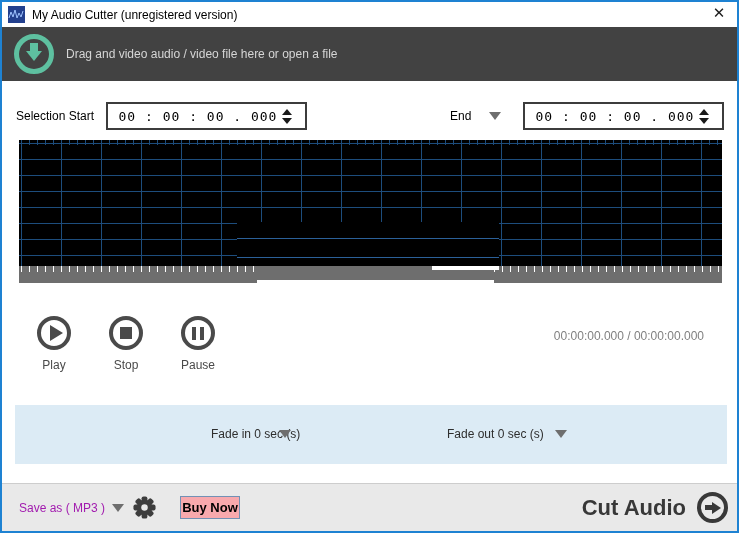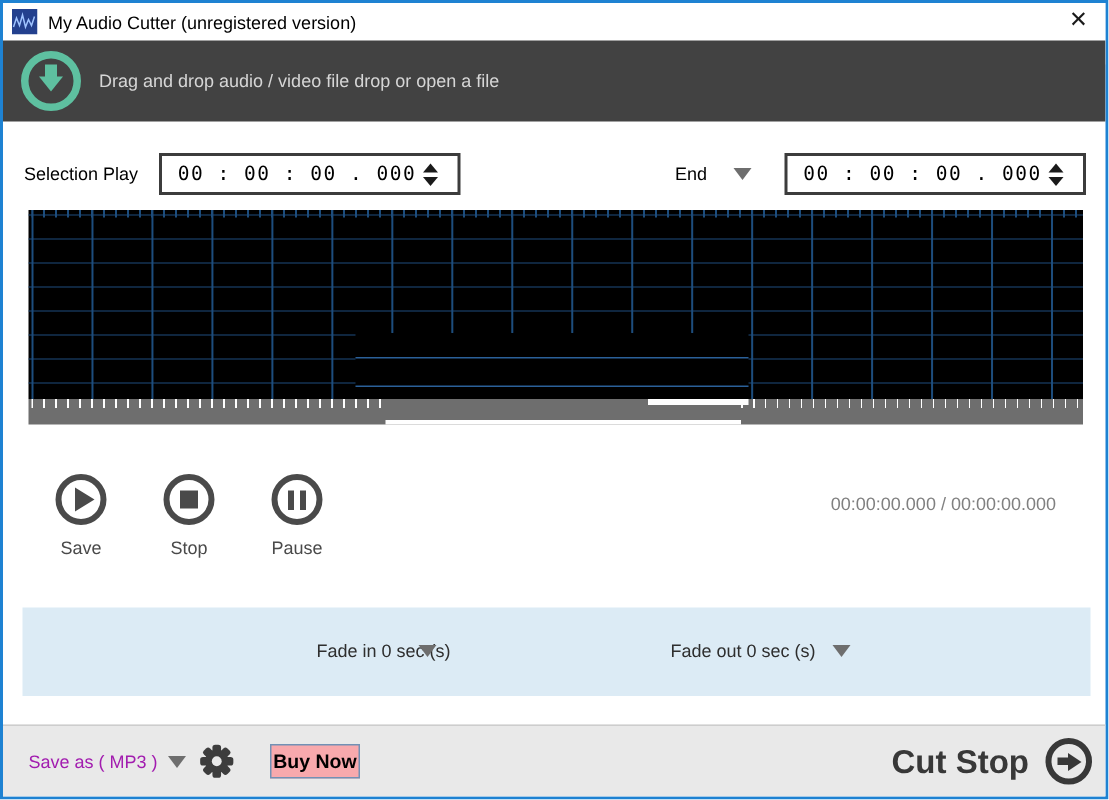--- a/index.html
+++ b/index.html
@@ -120,24 +120,24 @@
     </svg>
     <span class="title-text">My Audio Cutter (unregistered version)</span>
     <span class="close-btn">✕</span>
   </div>
 
   <div class="dropzone">
     <span class="dl-icon">
         <i class="shaft"></i>
         <i class="head"></i>
       </span>
-    <span class="dz-text">Drag and drop audio / video file drop or open a file</span>
-  </div>
-
-  <span class="lbl lbl-start">Selection Play</span>
+    <span class="dz-text">Drag and video audio / video file here or open a file</span>
+  </div>
+
+  <span class="lbl lbl-start">Selection Start</span>
   <div class="timebox start">
     <input class="time-input" value="00 : 00 : 00 . 000" style="">
     <span class="spinner">
       <i class="tri-up"></i>
       <i class="tri-down"></i>
     </span>
   </div>
   <span class="lbl lbl-end">End</span>
   <i class="dd-arrow end-arrow"></i>
   <div class="timebox end">
@@ -166,21 +166,21 @@
     </div>
   <div class="tbtn stop">
       <i class="sym-stop"></i>
     </div>
   <div class="tbtn pause">
       <span class="sym-pause">
         <i></i>
         <i></i>
       </span>
     </div>
-  <span class="tlabel play">Save</span>
+  <span class="tlabel play">Play</span>
   <span class="tlabel stop">Stop</span>
   <span class="tlabel pause">Pause</span>
   <span class="time-display">00:00:00.000 / 00:00:00.000</span>
 
   <div class="fade-panel">
     <span class="fade-label in">Fade in 0 sec (s)</span>
     <i class="fade-arrow in"></i>
     <span class="fade-label out">Fade out 0 sec (s)</span>
     <i class="fade-arrow out"></i>
   </div>
@@ -193,21 +193,21 @@
         <rect x="-11.5" y="-3" width="23" height="6" rx="2"></rect>
         <rect x="-11.5" y="-3" width="23" height="6" rx="2" transform="rotate(45)"></rect>
         <rect x="-11.5" y="-3" width="23" height="6" rx="2" transform="rotate(90)"></rect>
         <rect x="-11.5" y="-3" width="23" height="6" rx="2" transform="rotate(135)"></rect>
         <circle r="8"></circle>
       </g>
       <circle r="3.4" fill="#e9e9e9"></circle>
     </svg>
     <div class="buynow">Buy Now</div>
     <div class="cut-group">
-      <span class="cut-label">Cut Stop</span>
+      <span class="cut-label">Cut Audio</span>
       <span class="cut-icon">
           <i class="shaft"></i>
           <i class="head"></i>
         </span>
     </div>
   </div>
 
 </div>
 
 </body></html>

